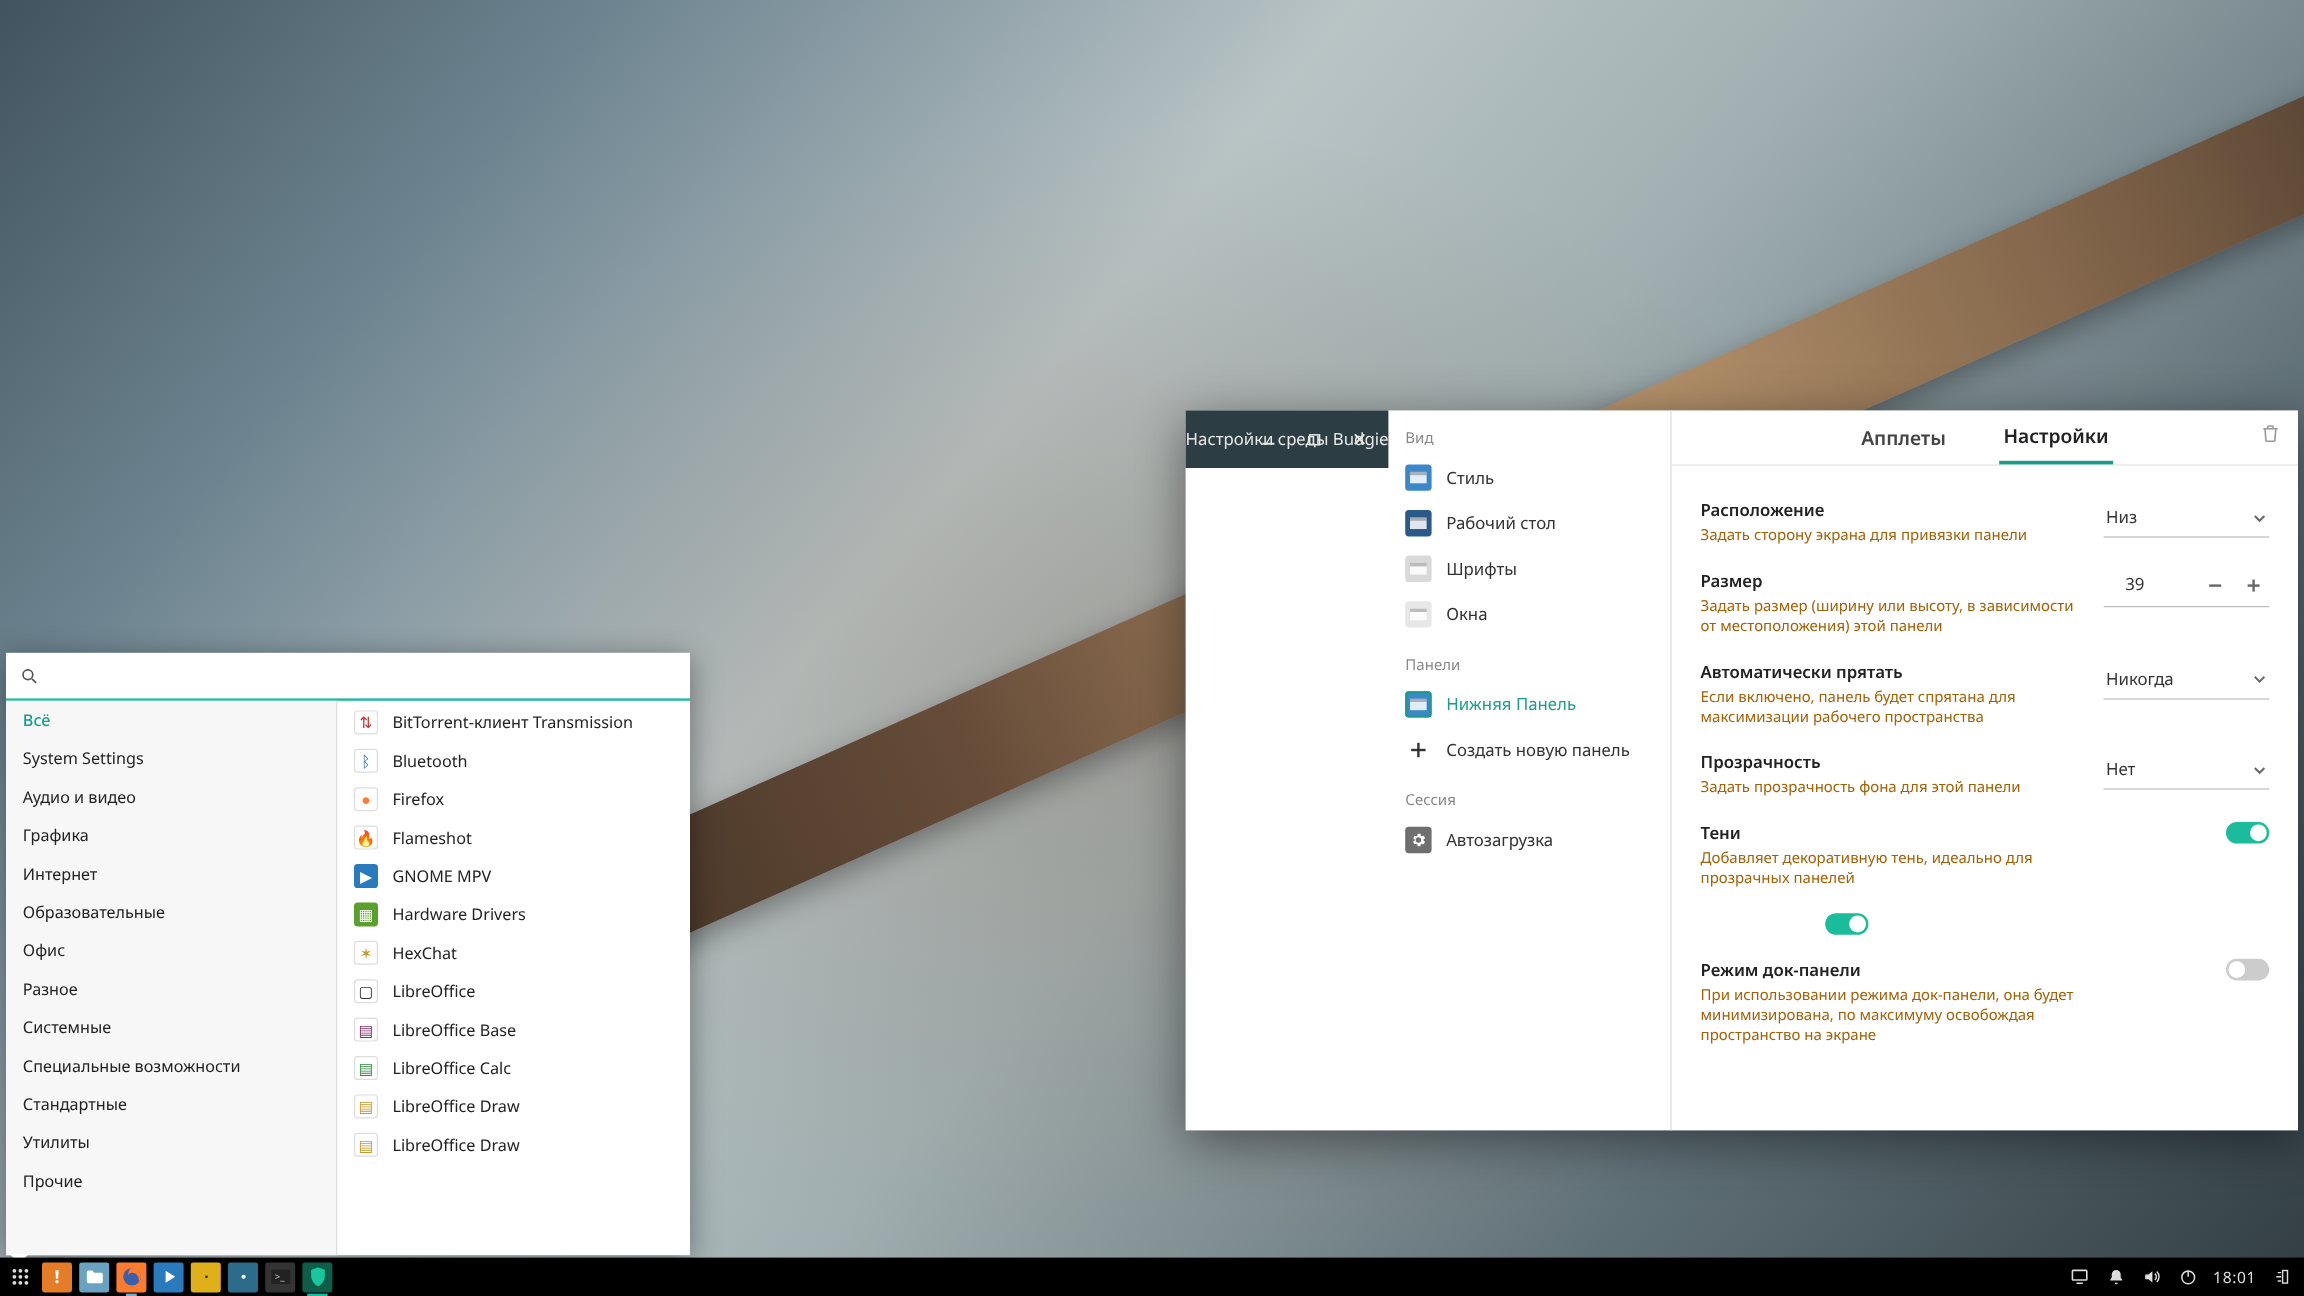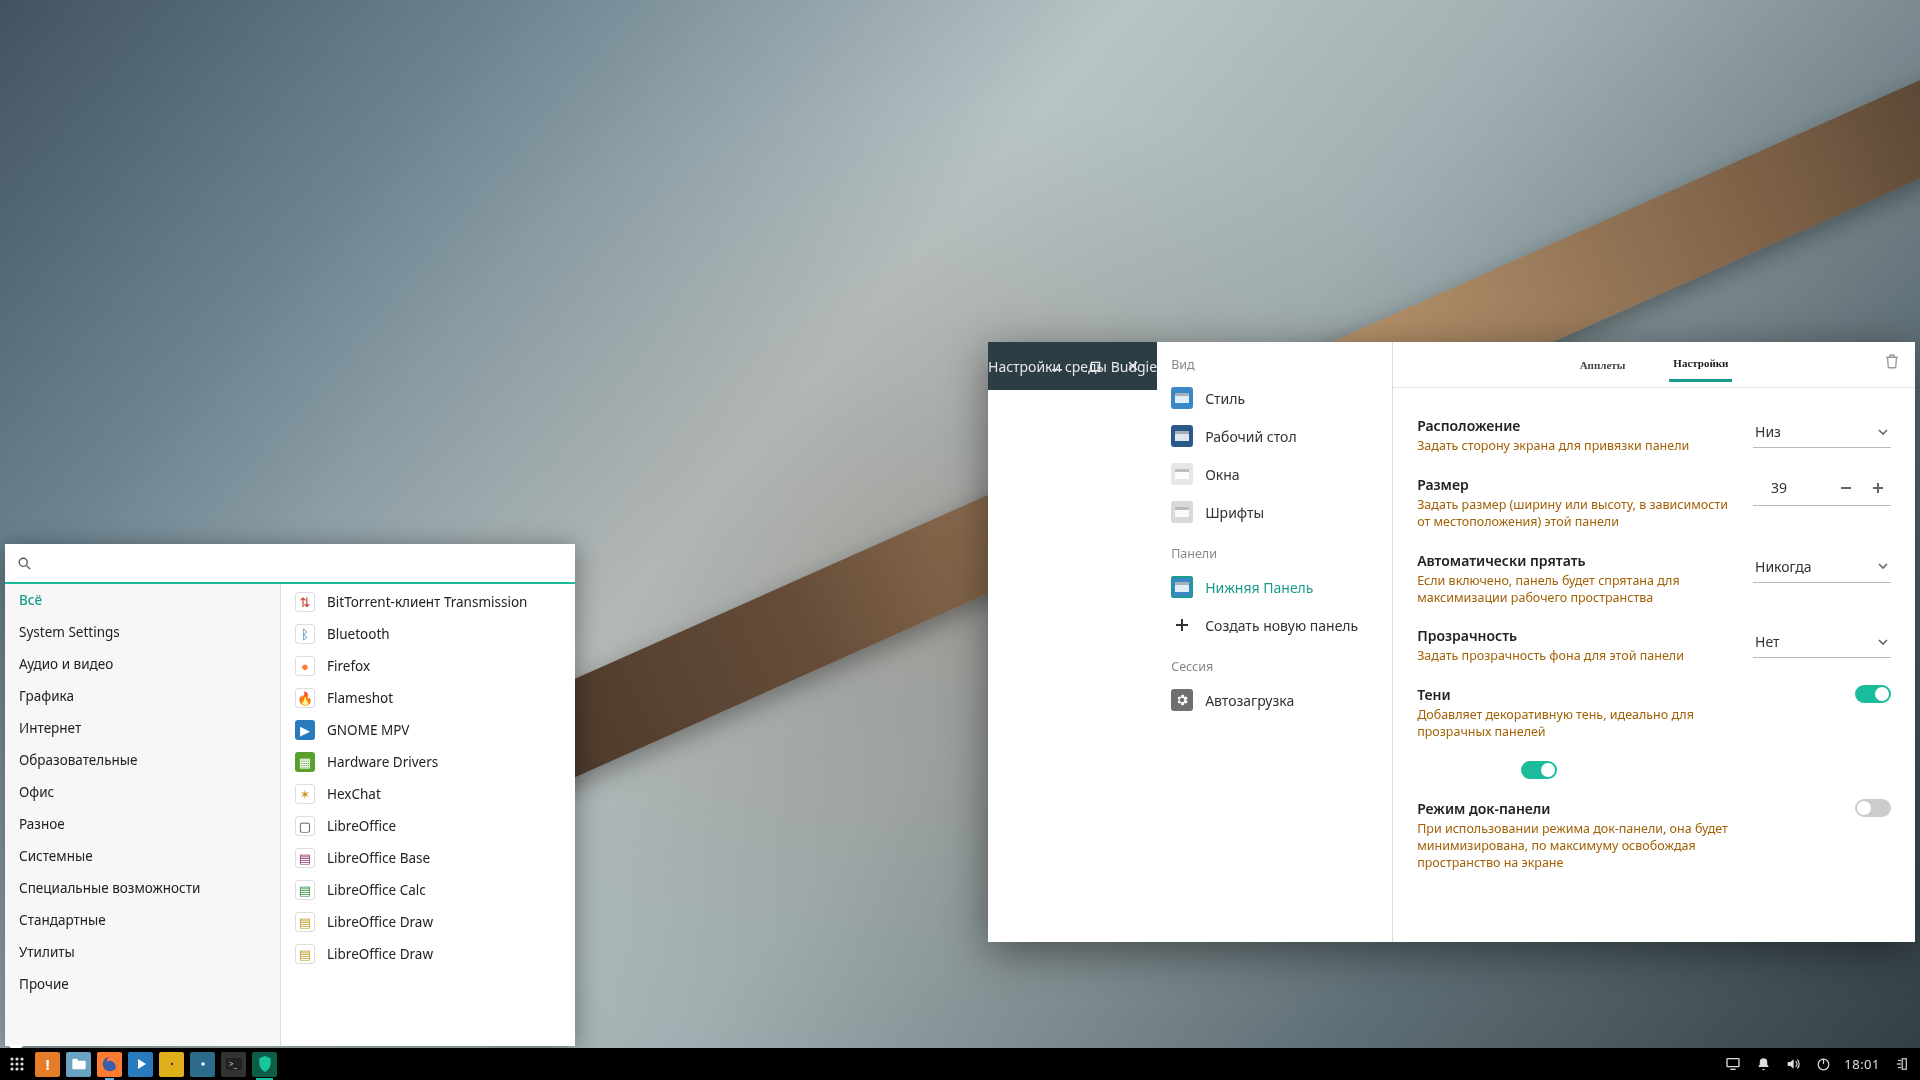--- a/index.html
+++ b/index.html
@@ -109,21 +109,21 @@
 .s-icon {
   width: 22px; height: 22px; display:flex; align-items:center; justify-content:center;
   border-radius: 3px; background: #3a88c8; color:#fff; font-size:13px; flex-shrink:0;
 }
 
 .content { flex: 1; display:flex; flex-direction: column; min-height: 0; }
 .tabs {
   height: 46px; display: flex; align-items: center; justify-content: center; gap: 40px;
   border-bottom: 1px solid #e3e3e3; position: relative;
 }
-.tab { font-size: 11px; font-weight: 600; color: #444; padding: 10px 4px; cursor:pointer;font-family:Liberation Serif, serif; }
+.tab { font-size: 16px; font-weight: 600; color: #444; padding: 10px 4px; cursor:pointer; }
 .tab.active { color: #222; border-bottom: 3px solid #1a9c8c; }
 .trash-btn { position:absolute; right: 14px; top: 10px; color:#999; cursor:pointer; }
 
 .settings { flex:1; overflow-y: auto; padding: 18px 24px 0; }
 .setting-row { display: flex; align-items: flex-start; gap: 20px; padding: 10px 0; }
 .setting-text { flex: 1; }
 .setting-title { font-size: 14px; font-weight: 600; color: #222; margin-bottom: 3px; }
 .setting-desc { font-size: 12.5px; color: #a16207; line-height: 1.35; }
 .control { min-width: 140px; display:flex; justify-content:flex-end; align-items:center; }
 
@@ -265,36 +265,36 @@
           <div class="s-item">
             <div class="s-icon" style="background: rgb(42, 90, 138);">
               <svg width="14" height="10" viewBox="0 0 14 10">
                 <rect width="14" height="10" fill="rgba(255,255,255,.85)"></rect>
                 <rect y="0" width="14" height="3" fill="rgba(0,0,0,.25)"></rect>
               </svg>
             </div>
             <span>Рабочий стол</span>
           </div>
           <div class="s-item">
+            <div class="s-icon" style="background: rgb(217, 217, 217);">
+              <svg width="14" height="10" viewBox="0 0 14 10">
+                <rect width="14" height="10" fill="rgba(255,255,255,.85)"></rect>
+                <rect y="0" width="14" height="3" fill="rgba(0,0,0,.25)"></rect>
+              </svg>
+            </div>
+            <span>Шрифты</span>
+          </div>
+          <div class="s-item">
             <div class="s-icon" style="background: rgb(231, 231, 231);">
               <svg width="14" height="10" viewBox="0 0 14 10">
                 <rect width="14" height="10" fill="rgba(255,255,255,.85)"></rect>
                 <rect y="0" width="14" height="3" fill="rgba(0,0,0,.25)"></rect>
               </svg>
             </div>
             <span>Окна</span>
-          </div>
-          <div class="s-item">
-            <div class="s-icon" style="background: rgb(217, 217, 217);">
-              <svg width="14" height="10" viewBox="0 0 14 10">
-                <rect width="14" height="10" fill="rgba(255,255,255,.85)"></rect>
-                <rect y="0" width="14" height="3" fill="rgba(0,0,0,.25)"></rect>
-              </svg>
-            </div>
-            <span>Шрифты</span>
           </div>
         </div>
       <div class="section-label">Панели</div>
       <div id="side-panels">
           <div class="s-item active">
             <div class="s-icon" style="background: rgb(58, 136, 200);">
               <svg width="14" height="10" viewBox="0 0 14 10">
                 <rect width="14" height="10" fill="rgba(255,255,255,.85)"></rect>
                 <rect y="0" width="14" height="3" fill="rgba(0,0,0,.25)"></rect>
               </svg>

